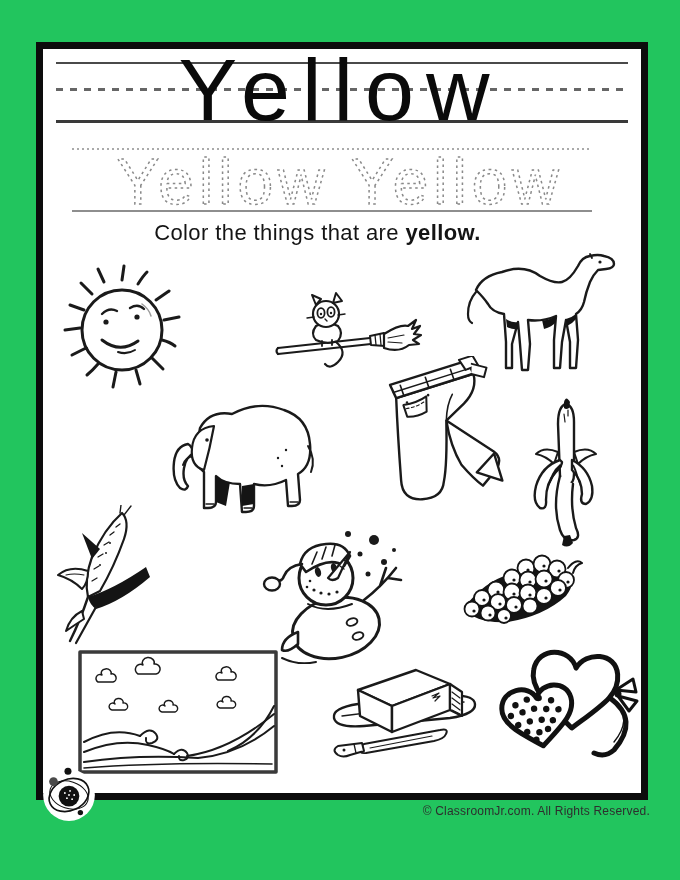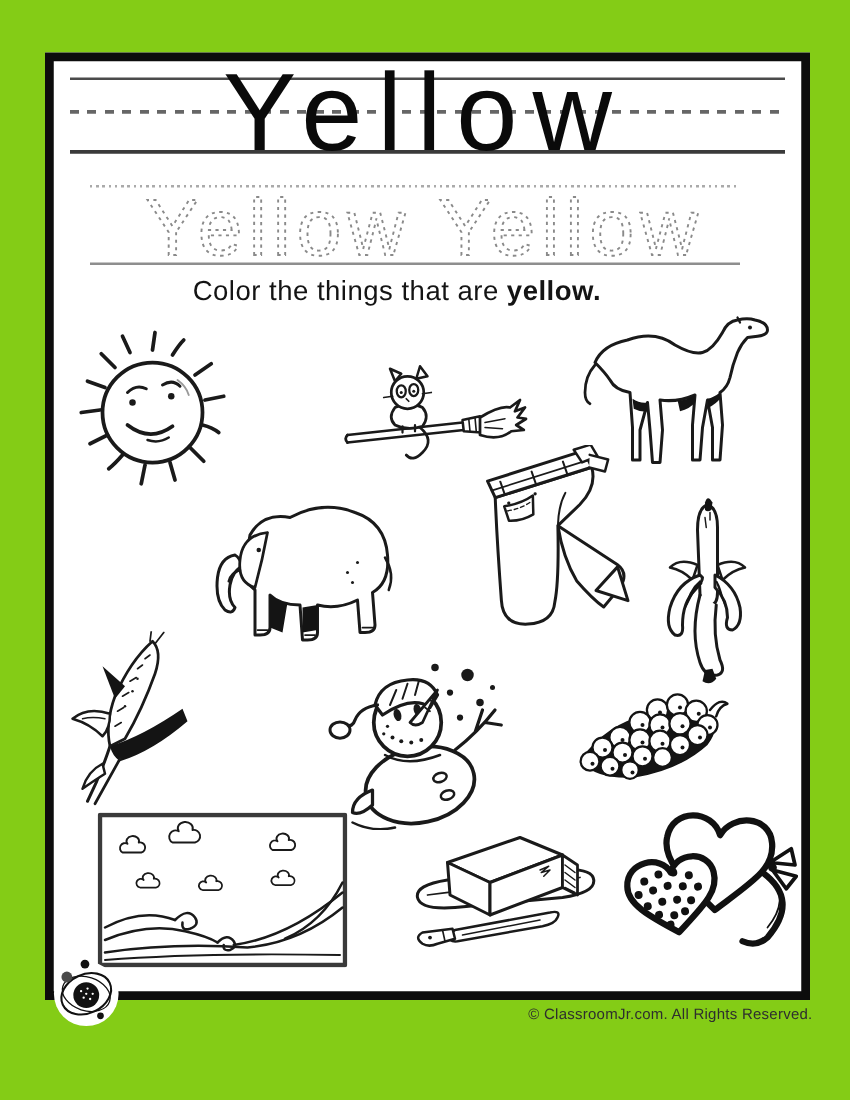--- a/index.html
+++ b/index.html
@@ -1,17 +1,17 @@
 <!DOCTYPE html>
 <html><head>
 <meta charset="utf-8">
 <style>
   html,body{margin:0;padding:0;background:#ffffff;}
   .page{
-    position:relative;width:680px;height:880px;background:#84cc16;overflow:hidden;
+    position:relative;width:680px;height:880px;background:#22c55e;overflow:hidden;
     font-family:"Liberation Sans", sans-serif;color:#1a1a1a;
   }
   .frame{
     position:absolute;left:36px;top:42px;width:612px;height:758px;
     border:7px solid #0c0c0c;box-sizing:border-box;background:#ffffff;
   }
   
   .g1-top{position:absolute;left:56px;top:62px;width:572px;height:2px;background:#4a4a4a;}
   .g1-mid{position:absolute;left:56px;top:88px;width:572px;height:3px;
     background:repeating-linear-gradient(90deg,#666 0 7px,transparent 7px 14px);}

